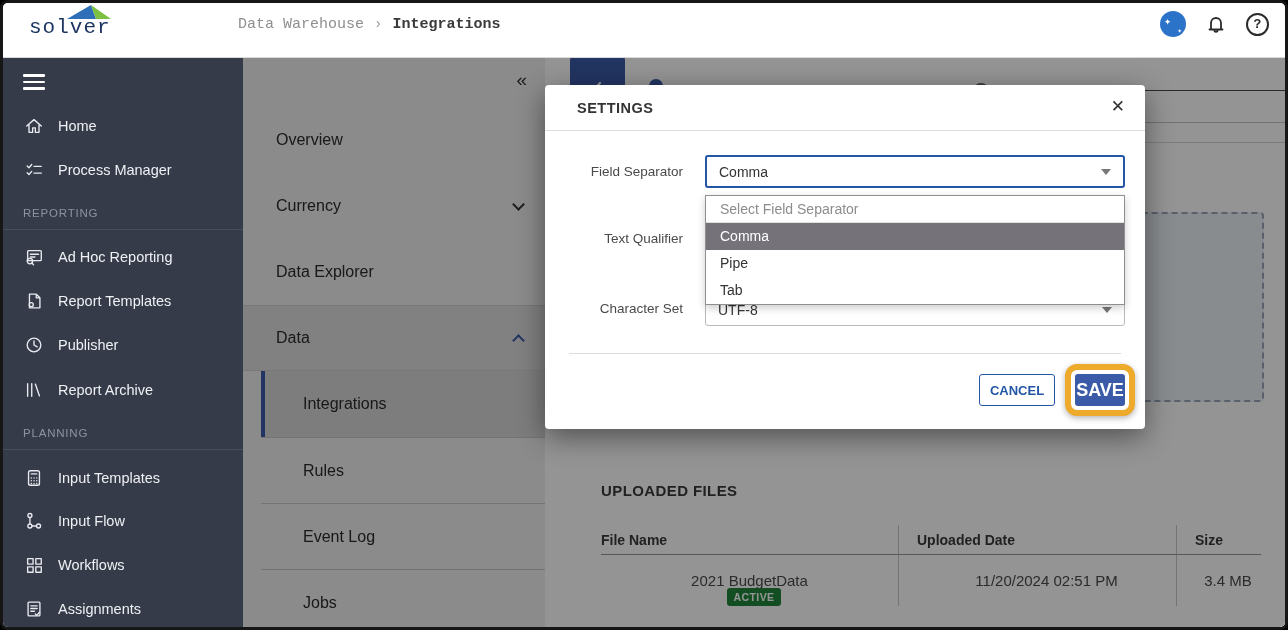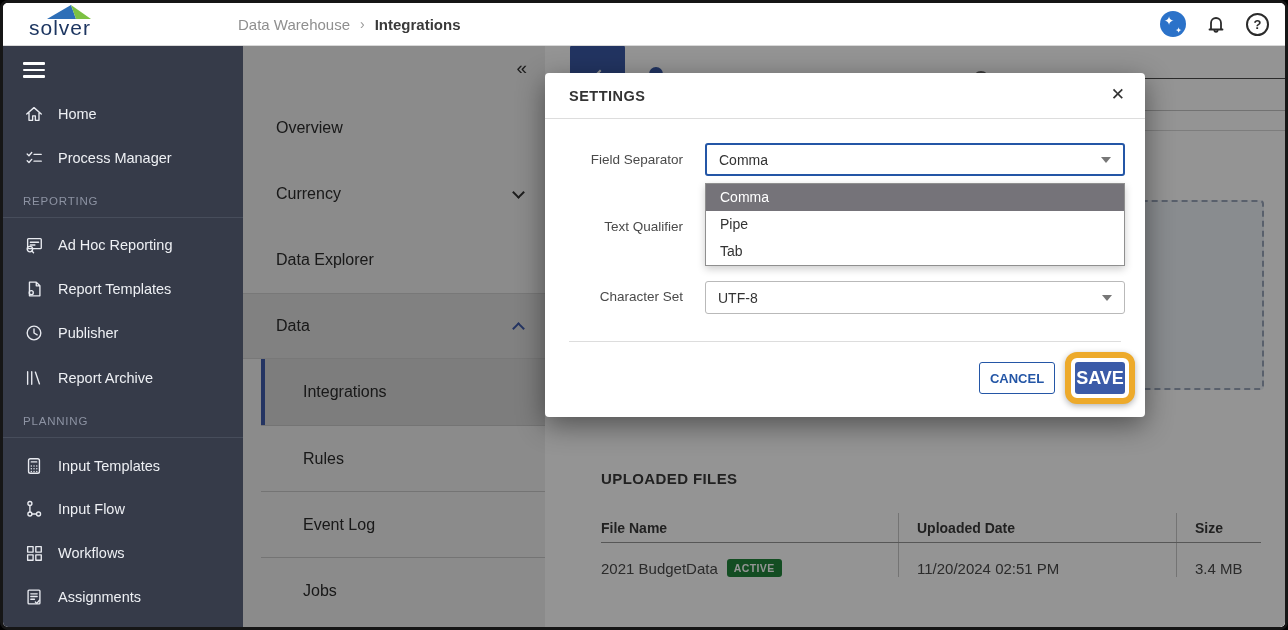--- a/index.html
+++ b/index.html
@@ -1,21 +1,21 @@
 <!DOCTYPE html>
 <html><head>
 <meta charset="utf-8">
 <style>
   * { margin:0; padding:0; box-sizing:border-box; }
   html,body { width:1288px; height:630px; background:#000; }
   body { font-family:"Liberation Sans","DejaVu Sans",sans-serif; }
   .frame { position:relative; width:1288px; height:630px; border:3px solid #161616; border-radius:8px; overflow:hidden; background:#fff; }
 
   
-  .topbar { position:relative; height:42px; background:#fff; z-index:20; box-shadow:0 1px 0 #d9d9d9; }
+  .topbar { position:relative; height:54px; background:#fff; z-index:20; box-shadow:0 1px 0 #d9d9d9;font-family:Liberation Mono, monospace; }
   .logo { position:absolute; left:26px; top:2px; display:flex; flex-direction:column; align-items:flex-end; }
   .logo .word { font-size:21px; color:#1d3661; letter-spacing:1px; line-height:18px; }
   .crumbs { position:absolute; left:235px; top:0; height:42px; display:flex; align-items:center; gap:10px; font-size:15px; }
   .crumb-sec { color:#8f8f8f; }
   .crumb-sep { color:#9a9a9a; font-size:14px; }
   .crumb-cur { color:#3a3a3a; font-weight:700; }
   .top-icons { position:absolute; right:16px; top:0; height:42px; display:flex; align-items:center; gap:18px; }
   .sparkle { width:26px; height:26px; border-radius:50%; background:#2b72c9; position:relative; }
   .sparkle .s1 { position:absolute; left:4px; top:3px; color:#fff; font-size:12px; }
   .sparkle .s2 { position:absolute; right:4px; bottom:2px; color:#fff; font-size:8px; }
@@ -61,27 +61,27 @@
   .hline2 { position:absolute; left:0; right:0; top:65px; border-top:1px solid #c5c5c5; }
   .hline3 { position:absolute; left:0; right:0; top:85px; border-top:1px solid #d8d8d8; }
   .dropzone { position:absolute; left:24px; top:155px; width:695px; height:190px; background:#edf1f7; border:2px dashed #9aa5ba; border-radius:4px; }
   .files { position:absolute; left:56px; top:425px; right:24px; }
   .files-title { font-size:15px; font-weight:700; color:#3a3a3a; letter-spacing:0.4px; }
   .ftable { margin-top:26px; }
   .frow { display:grid; grid-template-columns:297px 278px 1fr; }
   .fhead { height:30px; border-bottom:1px solid #979797; }
   .fhead .cell { font-size:14px; font-weight:700; color:#3a3a3a; display:flex; align-items:center; }
   .cell.bl { border-left:1px solid #c9c9c9; padding-left:18px; }
-  .fdata .cell { padding-top:17px; font-size:15px; color:#4a4a4a; display:flex; align-items:center; }
+  .fdata .cell { padding-top:17px; font-size:15px; color:#4a4a4a; display:flex; align-items:center;flex-direction:column; }
   .badge { display:inline-block; margin-left:9px; margin-top:-1px; background:#21863c; color:#fff; font-size:10.5px; font-weight:700; letter-spacing:0.4px; padding:3px 7px; border-radius:3px; }
 
   
   .overlay { position:absolute; inset:0; background:rgba(0,0,0,0.42); z-index:5; }
   .modal { position:absolute; left:302px; top:28px; width:600px; height:344px; background:#fff; border-radius:4px; box-shadow:0 8px 28px rgba(0,0,0,0.45); z-index:10; }
-  .modal-header { position:relative; height:46px; border-bottom:1px solid #ddd; display:flex; align-items:center; padding:0 24px; }
+  .modal-header { position:relative; height:46px; border-bottom:1px solid #ddd; display:flex; align-items:center; padding:0 32px; }
   .modal-title { font-size:14.5px; font-weight:700; color:#333; letter-spacing:0.5px; }
   .modal-close { position:absolute; right:20px; top:11px; font-size:17px; color:#333; cursor:pointer; }
   .modal-body { position:relative; height:298px; }
   .mlabel { position:absolute; left:0; width:138px; height:33px; line-height:33px; text-align:right; font-size:13.5px; color:#4a4a4a; }
   .select { position:absolute; left:160px; width:420px; height:33px; background:#fff; border-radius:3px; display:flex; align-items:center; padding:0 12px; font-size:14px; color:#333; cursor:pointer; z-index:1; }
   .select.focus { border:2px solid #2456a6; }
   .select.plain { border:1px solid #b9b9b9;gap:44px; }
   .caret { margin-left:auto; width:0; height:0; border-left:5px solid transparent; border-right:5px solid transparent; border-top:6px solid #777; }
   .dropdown { position:absolute; left:160px; top:64px; width:420px; background:#fff; border:1px solid #8f8f8f; box-shadow:0 3px 8px rgba(0,0,0,0.2); z-index:3; }
   .opt { height:27px; line-height:27px; padding-left:14px; font-size:14px; color:#333; cursor:pointer; }
@@ -321,20 +321,21 @@
           <span class="modal-close">✕</span>
         </div>
         <div class="modal-body">
           <label class="mlabel" style="top:24px">Field Separator</label>
           <div class="select focus" style="top:24px">
             <span>Comma</span>
             <span class="caret"></span>
           </div>
 
           <div class="dropdown">
+            <div class="opt placeholder">Select Field Separator</div>
             <div class="opt hl">Comma</div>
             <div class="opt">Pipe</div>
             <div class="opt">Tab</div>
           </div>
 
           <label class="mlabel" style="top:161px">Character Set</label>
 
           <label class="mlabel" style="top:91px">Text Qualifier</label>
           <div class="select plain" style="top:162px">
             <span>UTF-8</span>

